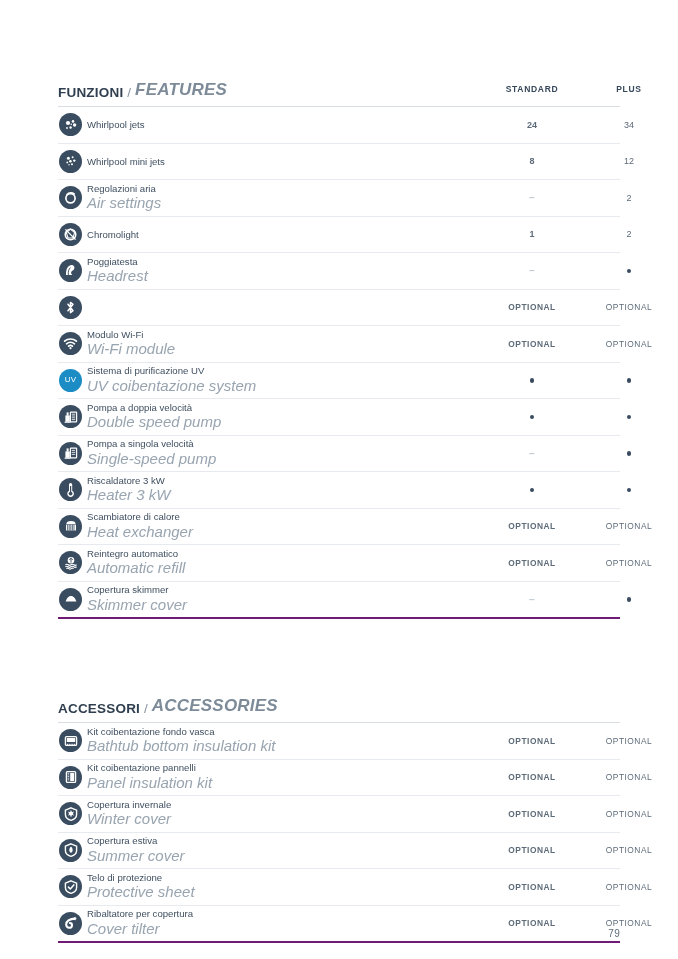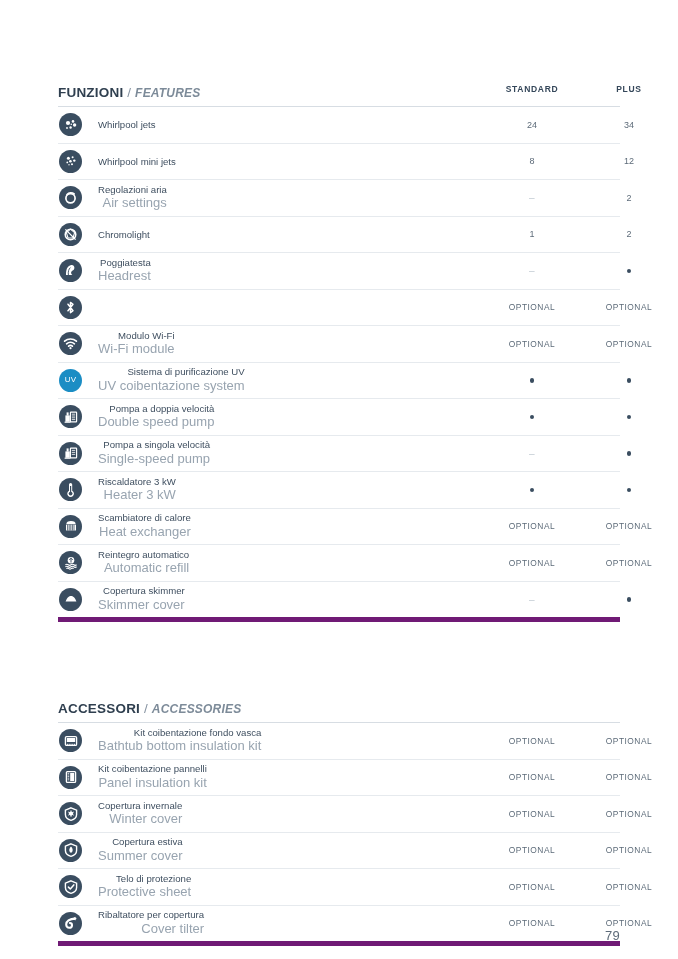--- a/index.html
+++ b/index.html
@@ -47,21 +47,21 @@
     color: #2f3f4f;
     white-space: nowrap;
   }
   .sec-sep {
     font-size: 13.5px;
     font-weight: 400;
     color: #8794a2;
     margin: 0 4px;
   }
   .sec-title-en {
-    font-size: 12px;
+    font-size: 17px;
     font-weight: bold;
     font-style: italic;
     color: #7d8b99;
     letter-spacing: 0.2px;
     white-space: nowrap;
   }
 
   .col-head {
     position: absolute;
     top: 6px;
@@ -81,21 +81,21 @@
   }
 
   
   .row {
     position: relative;
     height: 35.5px;
     border-bottom: 1px solid #e6eaee;
     display: flex;
     align-items: center;
   }
-  .row:last-child { border-bottom: 5px solid #701a75; }
+  .row:last-child { border-bottom: 2px solid #701a75; }
 
   .icon {
     width: 23px;
     height: 23px;
     border-radius: 50%;
     background: #3a4d60;
     flex: 0 0 23px;
     margin-left: 1px;
     display: flex;
     align-items: center;
@@ -106,49 +106,49 @@
   .icon svg { display: block; }
   .icon .uvtxt {
     color: #ffffff;
     font-size: 8px;
     font-weight: normal;
     letter-spacing: 0.3px;
     line-height: 1;
   }
 
   .labels {
-    margin-left: 16px;
+    margin-left: 5px;
     line-height: 1.18;
     padding-bottom: 1px;
-    text-align: right;
   }
   .lbl-it {
     font-size: 9.6px;
     color: #3f4f60;
     white-space: nowrap;
   }
   .lbl-en {
-    font-size: 13px;
+    font-size: 15px;
+    font-style: italic;
     color: #98a4b0;
     white-space: nowrap;
   }
   .row.single .labels { padding-bottom: 0; }
 
   .val {
     position: absolute;
     top: 0;
     height: 35.5px;
     display: flex;
     align-items: center;
     justify-content: center;
     font-size: 8.4px;
     letter-spacing: 0.5px;
     color: #5d6b79;
   }
-  .val.std { left: 414px; width: 120px; }
+  .val.std { left: 414px; width: 120px; font-weight: bold; }
   .val.plus { left: 512px; width: 118px; }
   .val .num {
     font-size: 9px;
     letter-spacing: 0;
     color: #5d6b79;
   }
   .val .dot {
     width: 4.5px;
     height: 4.5px;
     border-radius: 50%;
@@ -158,21 +158,21 @@
   .val .dash {
     color: #c3ccd4;
     font-size: 10px;
   }
 
   
   .page-num {
     position: absolute;
     right: 58px;
     top: 928px;
-    font-size: 13px;
+    font-size: 10px;
     color: #5d6b79;
     letter-spacing: 0.3px;
   }
 </style>
 </head>
 <body>
 
 <div class="page">
 
   <div class="section" id="features-section">

